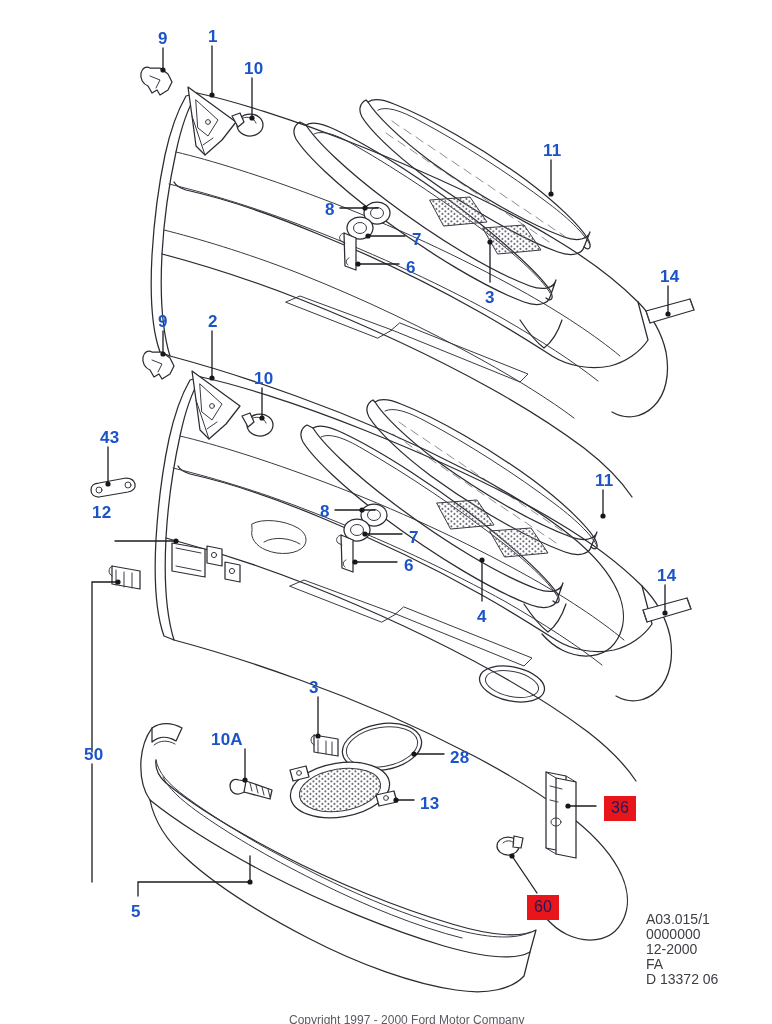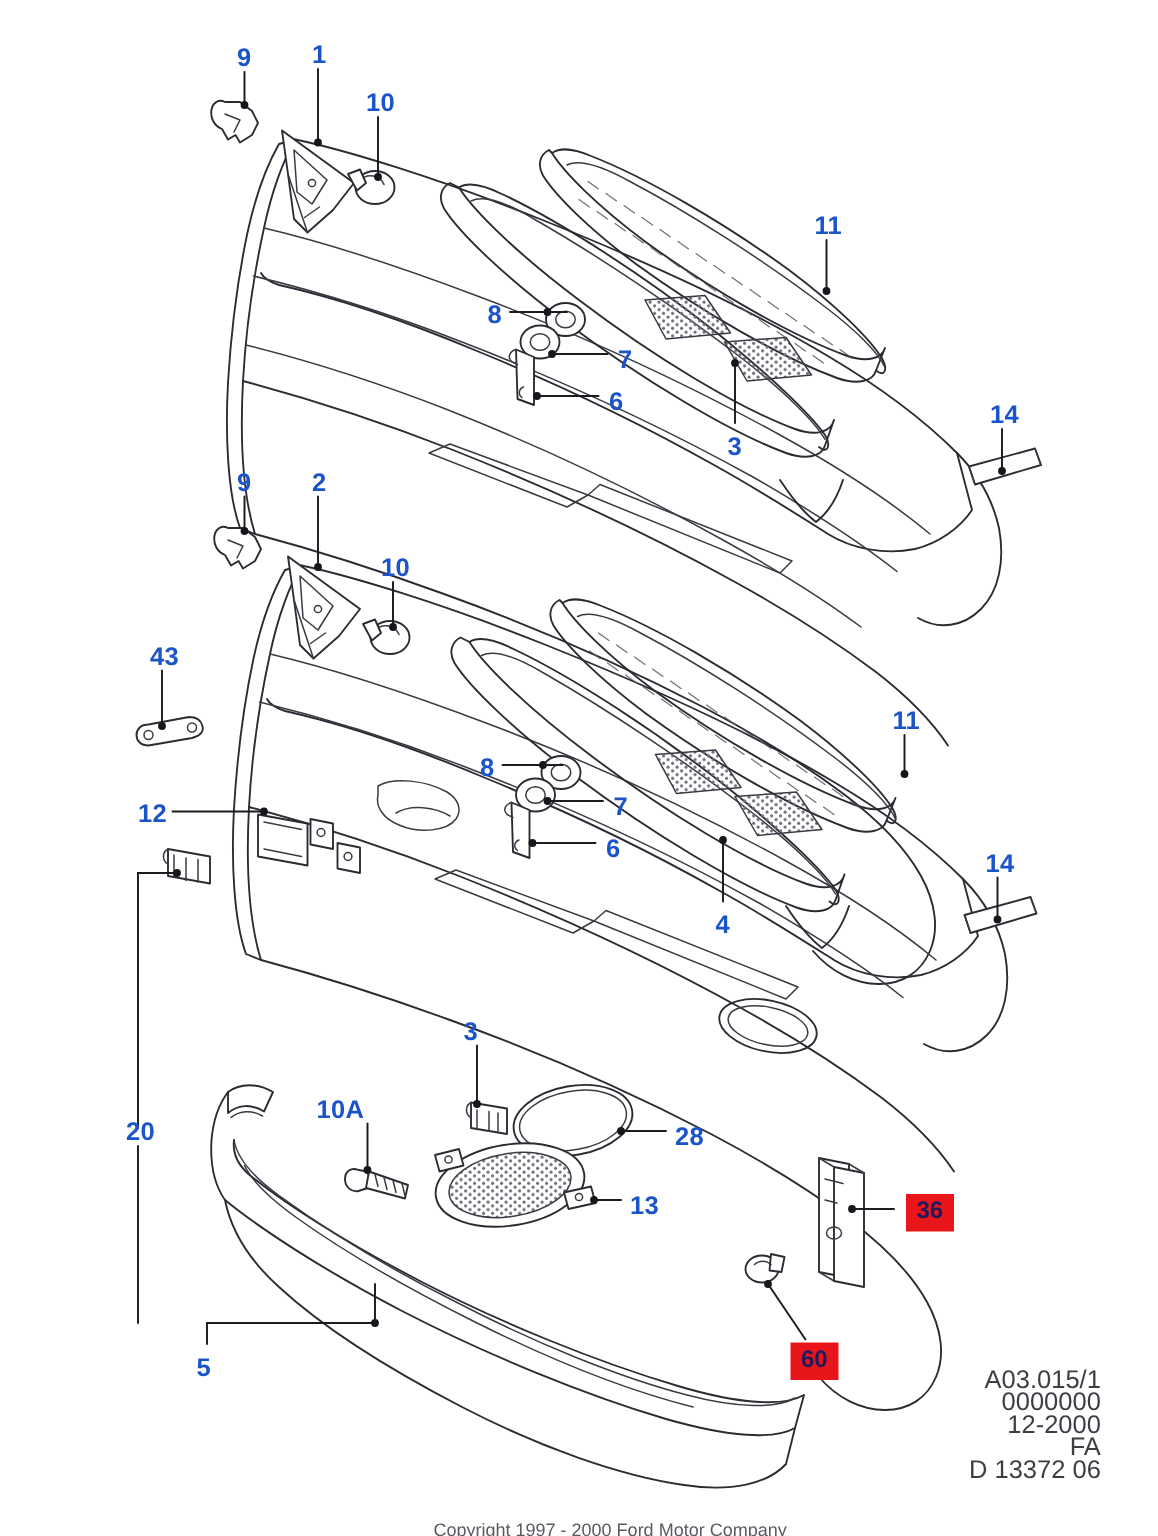--- a/index.html
+++ b/index.html
@@ -10,24 +10,24 @@
   .ln{fill:none;stroke:#2b2b33;stroke-width:1.25;stroke-linejoin:round;stroke-linecap:round;}
   .ln2{fill:none;stroke:#3a3a44;stroke-width:1;stroke-linejoin:round;stroke-linecap:round;}
   .lnT{fill:none;stroke:#55555f;stroke-width:0.8;stroke-linecap:round;}
   .fillw{fill:#ffffff;stroke:#2b2b33;stroke-width:1.25;stroke-linejoin:round;}
   .fillw2{fill:#fdfdfd;stroke:#3a3a44;stroke-width:1;stroke-linejoin:round;}
   .leader{fill:none;stroke:#1b1b22;stroke-width:1.3;stroke-linecap:round;}
   .dot{fill:#16161c;}
   .mesh{fill:#6f6f7a;}
   .lbl{position:absolute;color:#1b54c8;font-weight:bold;font-size:17px;
        line-height:1;letter-spacing:0.2px;white-space:nowrap;}
-  .hl{position:absolute;background:#e8161a;color:#1d1a5e;font-weight:bold;
+  .hl{position:absolute;background:#e8161a;color:#1d1a5e;font-weight:normal;
       font-size:16px;line-height:1;padding:4px 7px 5px 7px;white-space:nowrap;}
-  .codeblock{position:absolute;color:#3d3d45;font-size:17px;line-height:15px;
-             text-align:right;white-space:pre;}
+  .codeblock{position:absolute;color:#3d3d45;font-size:14px;line-height:15px;
+             text-align:left;white-space:pre;}
   .copy{position:absolute;color:#5a5a62;font-size:12px;white-space:nowrap;}
 </style>
 </head>
 <body>
 
 <div id="stage">
 
   <svg class="art" viewBox="0 0 772 1024">
     <defs>
       <pattern id="meshpat" width="6" height="5" patternUnits="userSpaceOnUse">
@@ -422,27 +422,27 @@
     <div class="lbl" style="left:485px;top:289px">3</div>
     <div class="lbl" style="left:660px;top:268px">14</div>
     <div class="lbl" style="left:158px;top:313px">9</div>
     <div class="lbl" style="left:208px;top:313px">2</div>
     <div class="lbl" style="left:254px;top:370px">10</div>
     <div class="lbl" style="left:100px;top:429px">43</div>
     <div class="lbl" style="left:595px;top:472px">11</div>
     <div class="lbl" style="left:320px;top:503px">8</div>
     <div class="lbl" style="left:409px;top:529px">7</div>
     <div class="lbl" style="left:404px;top:557px">6</div>
-    <div class="lbl" style="left:92px;top:534px">12</div>
+    <div class="lbl" style="left:92px;top:504px">12</div>
     <div class="lbl" style="left:477px;top:608px">4</div>
     <div class="lbl" style="left:657px;top:567px">14</div>
     <div class="lbl" style="left:309px;top:679px">3</div>
     <div class="lbl" style="left:211px;top:731px">10A</div>
     <div class="lbl" style="left:450px;top:749px">28</div>
-    <div class="lbl" style="left:84px;top:746px">20</div>
+    <div class="lbl" style="left:84px;top:746px">50</div>
     <div class="lbl" style="left:420px;top:795px">13</div>
     <div class="lbl" style="left:131px;top:903px">5</div>
     <div class="hl" style="left:604px;top:796px">36</div>
     <div class="hl" style="left:527px;top:895px">60</div>
   </div>
 
   <div class="codeblock" style="left:646px;top:912px">A03.015/1
 0000000
 12-2000
 FA

